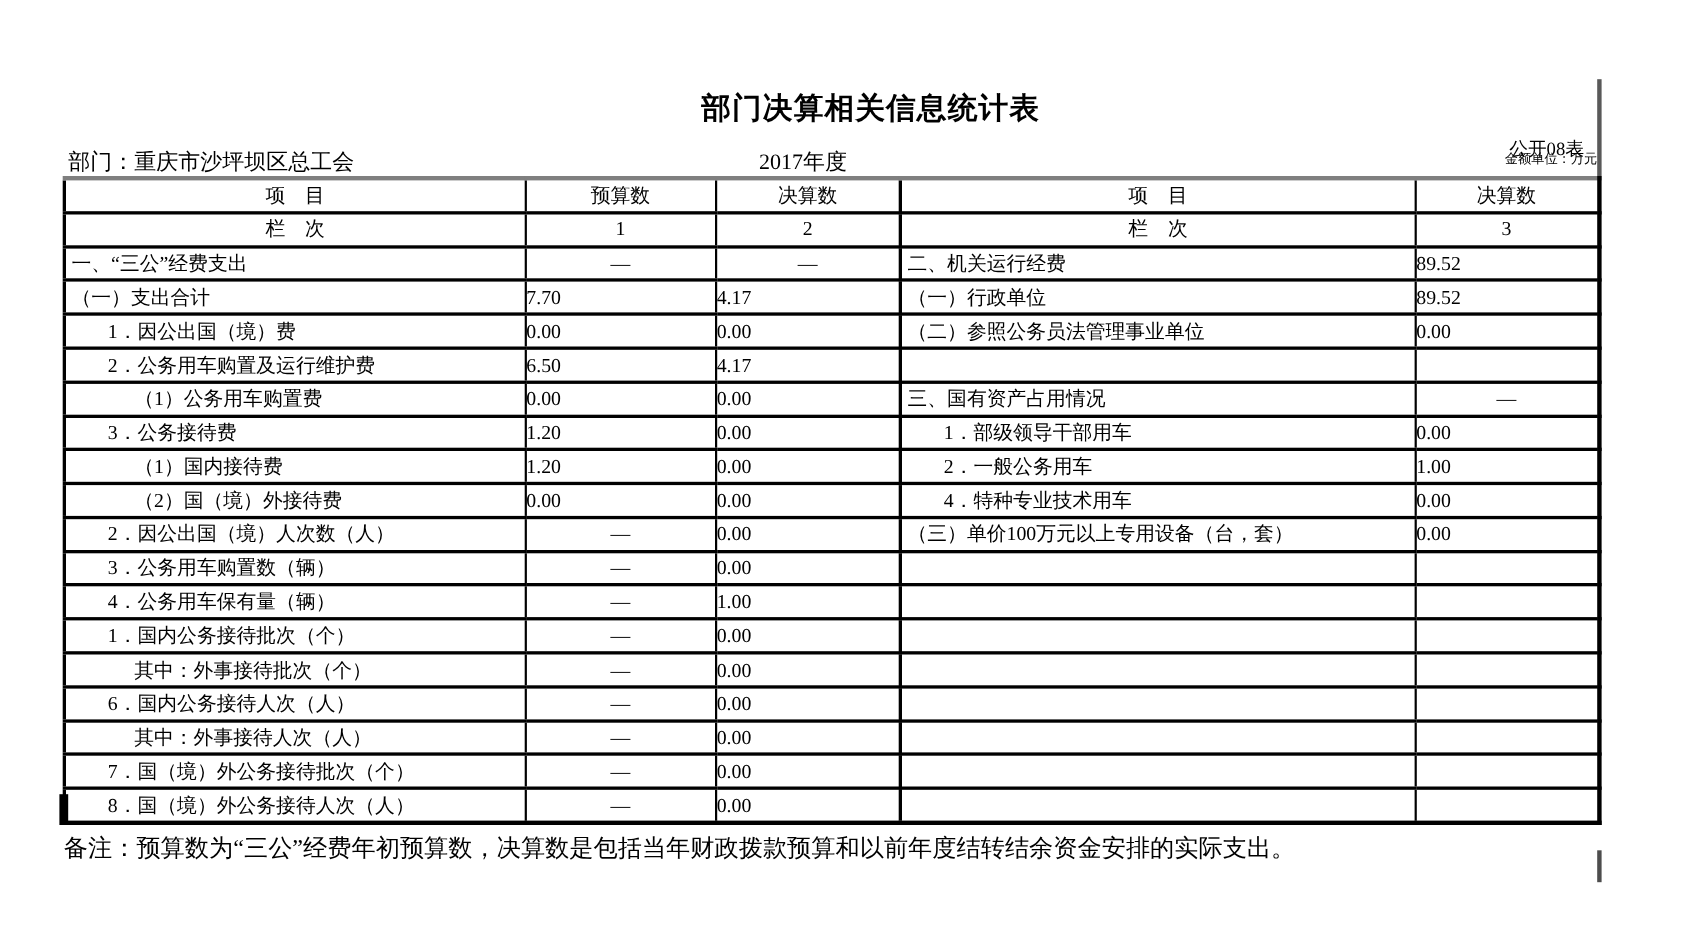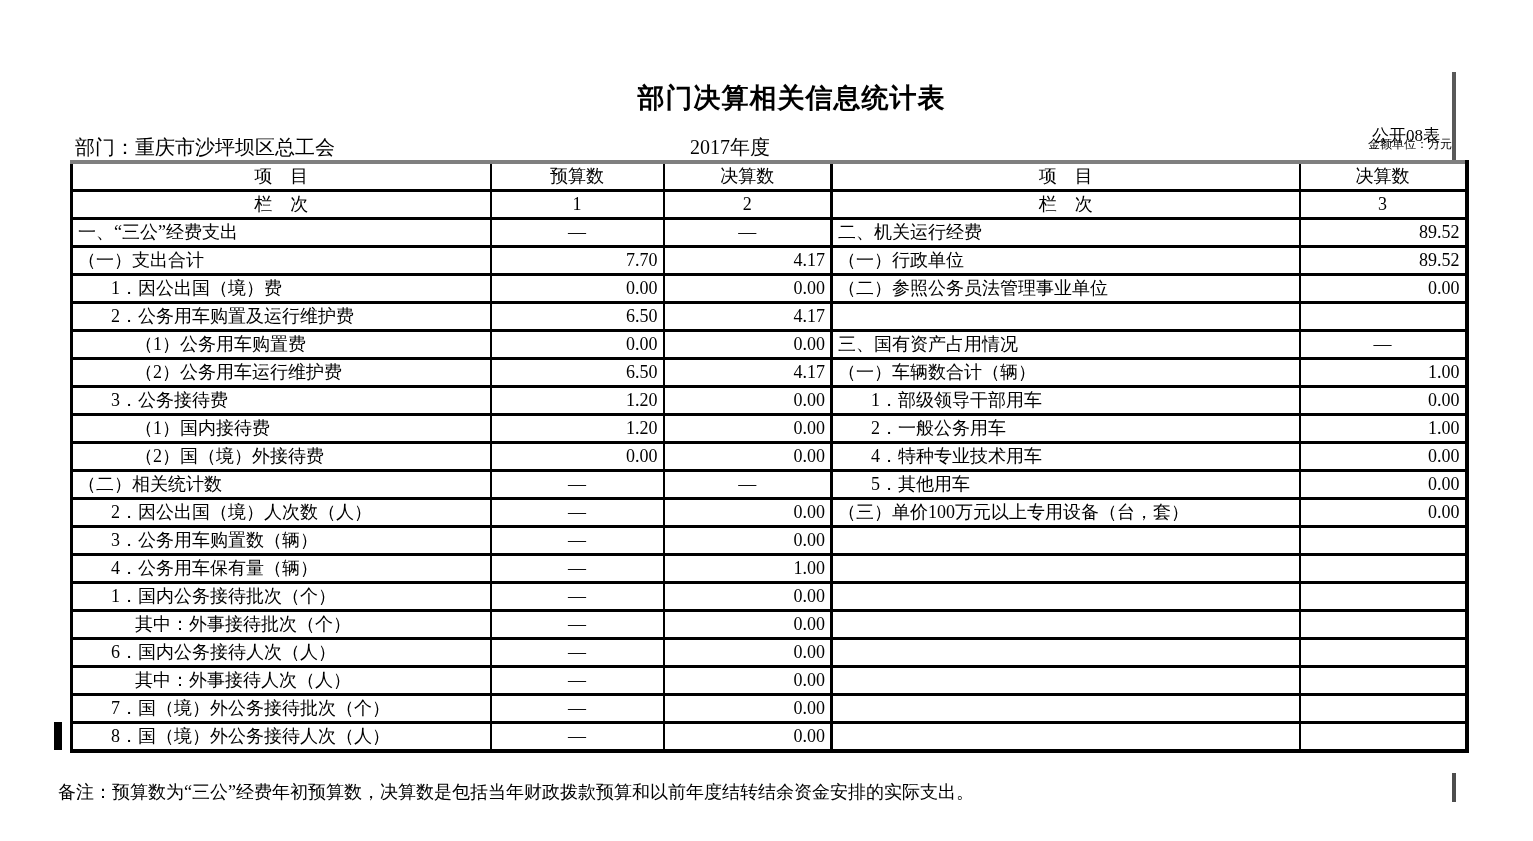--- a/index.html
+++ b/index.html
@@ -5,42 +5,42 @@
   html,body{margin:0;padding:0;background:#fff;}
   body{width:1533px;height:841px;overflow:hidden;
        font-family:"Liberation Serif","DejaVu Serif",serif;color:#000;}
   .page{position:relative;width:1521px;height:841px;background:#fff;}
 
   .title{position:absolute;top:80px;left:0;width:100%;box-sizing:border-box;
          padding-left:62px;text-align:center;font-size:27px;font-weight:bold;
          letter-spacing:1px;}
   .form-code{position:absolute;top:124px;right:81px;font-size:17px;}
   .dept-line{position:absolute;top:134px;left:58px;width:1394px;height:24px;font-size:20px;}
-  .dept{position:absolute;left:17px;top:0;}
+  .dept{position:absolute;left:4px;top:0;}
   .year{position:absolute;left:632px;top:0;}
   .unit{position:absolute;right:0;top:2px;font-size:12px;}
 
-  table.main{position:absolute;left:70px;top:160px;width:1395px;height:590px;
+  table.main{position:absolute;left:57px;top:160px;width:1395px;height:590px;
              border-collapse:collapse;table-layout:fixed;
              border:3px solid #000;border-top:4px solid #7f7f7f;
              border-right:4px solid #000;border-bottom:4px solid #000;}
   td{border:2px solid #000;border-top-width:3px;border-bottom-width:3px;
      padding:0;font-size:18px;line-height:1.15;white-space:nowrap;overflow:hidden;
      height:25px;vertical-align:middle;}
   td.c3r{border-right-width:3px;}
   .hdr{text-align:center;}
   .item{text-align:left;}
   .i0{padding-left:5px;}
   .i1{padding-left:38px;}
   .i2{padding-left:62px;}
   .i3{padding-left:85px;}
-  .num{text-align:right;padding-right:5px;}
+  .num{text-align:left;padding-right:5px;}
   .dash{text-align:center;}
 
-  .note{position:absolute;top:780px;left:58px;font-size:18px;}
+  .note{position:absolute;top:756px;left:58px;font-size:22px;}
 
   .mark-top-right{position:absolute;left:1452px;top:72px;width:4px;height:88px;background:#595959;}
   .mark-bottom-right{position:absolute;left:1452px;top:773px;width:4px;height:29px;background:#4d4d4d;}
   .last-row-bar{position:absolute;left:54px;top:722px;width:8px;height:28px;background:#000;}
 </style>
 </head>
 <body>
 
 <div class="page">
 
@@ -108,52 +108,38 @@
           <td class="num"></td>
         </tr>
         <tr>
           <td class="item i2">（1）公务用车购置费</td>
           <td class="num">0.00</td>
           <td class="num c3r">0.00</td>
           <td class="item i0">三、国有资产占用情况</td>
           <td class="dash">—</td>
         </tr>
         <tr>
-          <td class="item i2">（2）公务用车运行维护费</td>
-          <td class="num">6.50</td>
-          <td class="num c3r">4.17</td>
-          <td class="item i0">（一）车辆数合计（辆）</td>
-          <td class="num">1.00</td>
-        </tr>
-        <tr>
           <td class="item i1">3．公务接待费</td>
           <td class="num">1.20</td>
           <td class="num c3r">0.00</td>
           <td class="item i1">1．部级领导干部用车</td>
           <td class="num">0.00</td>
         </tr>
         <tr>
           <td class="item i2">（1）国内接待费</td>
           <td class="num">1.20</td>
           <td class="num c3r">0.00</td>
           <td class="item i1">2．一般公务用车</td>
           <td class="num">1.00</td>
         </tr>
         <tr>
           <td class="item i2">（2）国（境）外接待费</td>
           <td class="num">0.00</td>
           <td class="num c3r">0.00</td>
           <td class="item i1">4．特种专业技术用车</td>
-          <td class="num">0.00</td>
-        </tr>
-        <tr>
-          <td class="item i0">（二）相关统计数</td>
-          <td class="dash">—</td>
-          <td class="dash c3r">—</td>
-          <td class="item i1">5．其他用车</td>
           <td class="num">0.00</td>
         </tr>
         <tr>
           <td class="item i1">2．因公出国（境）人次数（人）</td>
           <td class="dash">—</td>
           <td class="num c3r">0.00</td>
           <td class="item i0">（三）单价100万元以上专用设备（台，套）</td>
           <td class="num">0.00</td>
         </tr>
         <tr>

